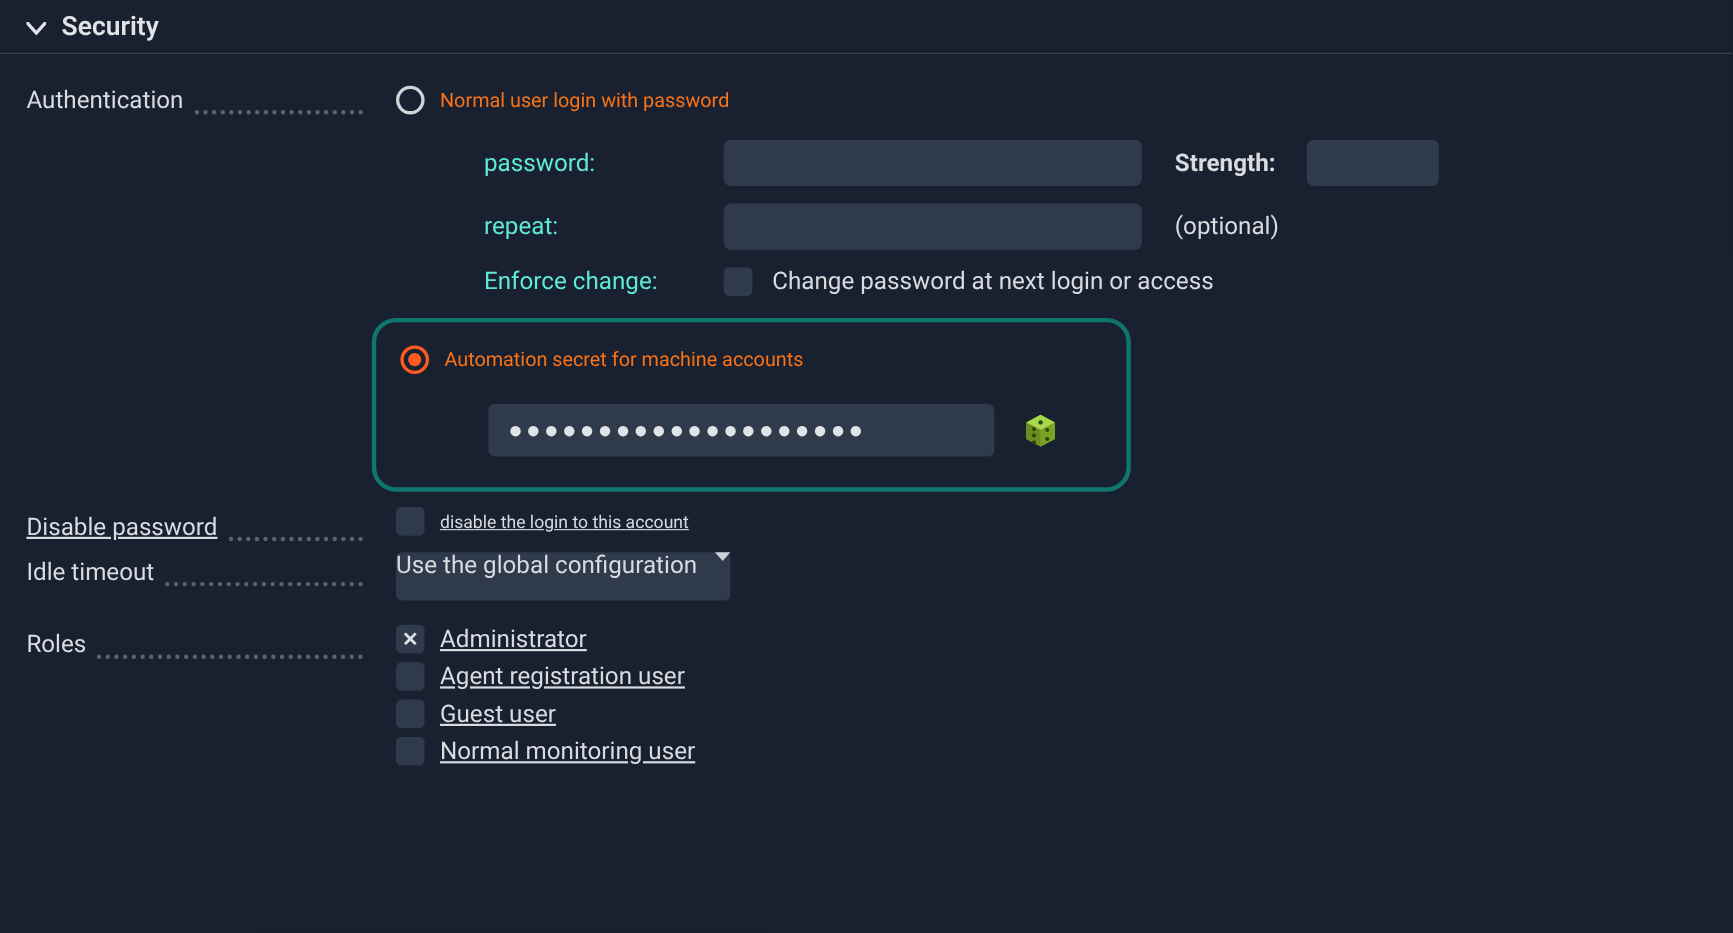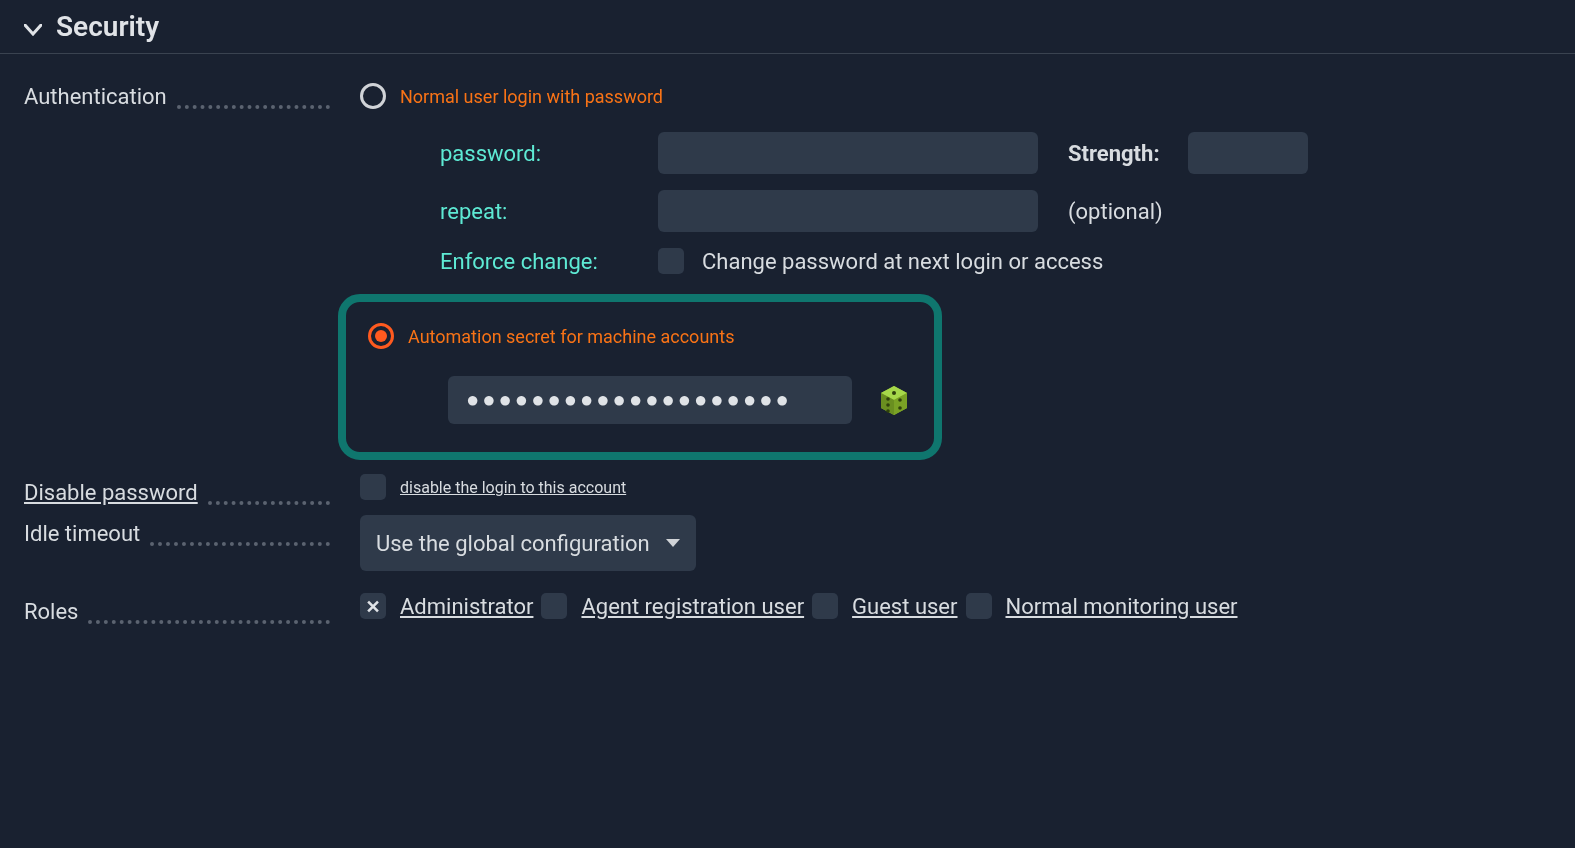--- a/index.html
+++ b/index.html
@@ -13,21 +13,21 @@
     height: 848px;
     overflow: hidden;
   }
   .section-header {
     display: flex;
     align-items: center;
     gap: 14px;
     padding: 10px 24px;
     border-bottom: 1px solid #3a4350;
     font-weight: 600;
-    font-size: 28px;
+    font-size: 24px;
     color: #e0e3e7;
   }
   .chev {
     display: inline-block;
   }
   .body {
     padding: 24px 24px 0 24px;
   }
   .row {
     display: flex;
@@ -132,26 +132,26 @@
     align-items: center;
     justify-content: center;
   }
   .checkbox.checked::after {
     content: "✕";
     color: #e0e3e7;
     font-size: 18px;
     font-weight: 700;
   }
   .highlight-box {
-    border: 8px solid #0f766e;
+    border: 4px solid #0f766e;
     border-radius: 22px;
     padding: 16px 22px 28px 22px;
     margin-left: -22px;
     margin-top: 2px;
-    width: 604px;
+    width: 690px;
   }
   .secret-row {
     margin-top: 22px;
     margin-left: 80px;
     display: flex;
     align-items: center;
     gap: 24px;
   }
   .secret-input {
     background: #2f3a4a;
@@ -165,38 +165,38 @@
     letter-spacing: 3px;
     font-family: inherit;
   }
   .dice {
     width: 36px; height: 36px;
     flex-shrink: 0;
   }
   .select {
     background: #2f3a4a;
     border-radius: 6px;
-    height: 56px;
+    height: 44px;
     display: inline-flex;
-    align-items: center;
-    padding: 0 16px;
+    align-items: flex-start;
+    padding: 0 0;
     gap: 12px;
     color: #d8dce0;
     font-size: 22px;
   }
   .tri-down {
     width: 0; height: 0;
     border-left: 7px solid transparent;
     border-right: 7px solid transparent;
     border-top: 8px solid #d0d3d7;
     margin-left: 4px;
   }
   .roles-list {
     display: flex;
-    flex-direction: row;
+    flex-direction: column;
     gap: 8px;
   }
   .role-item {
     display: flex;
     align-items: center;
     gap: 14px;
   }
   .role-link {
     text-decoration: underline;
     color: #d8dce0;

